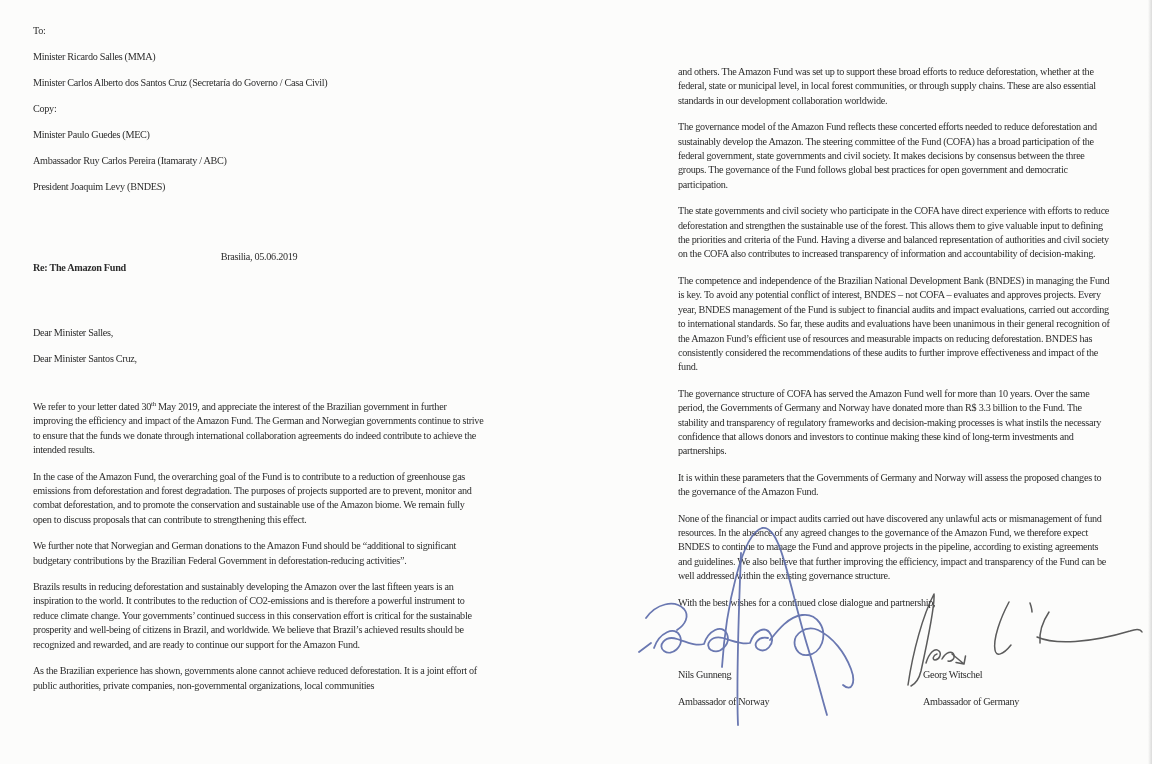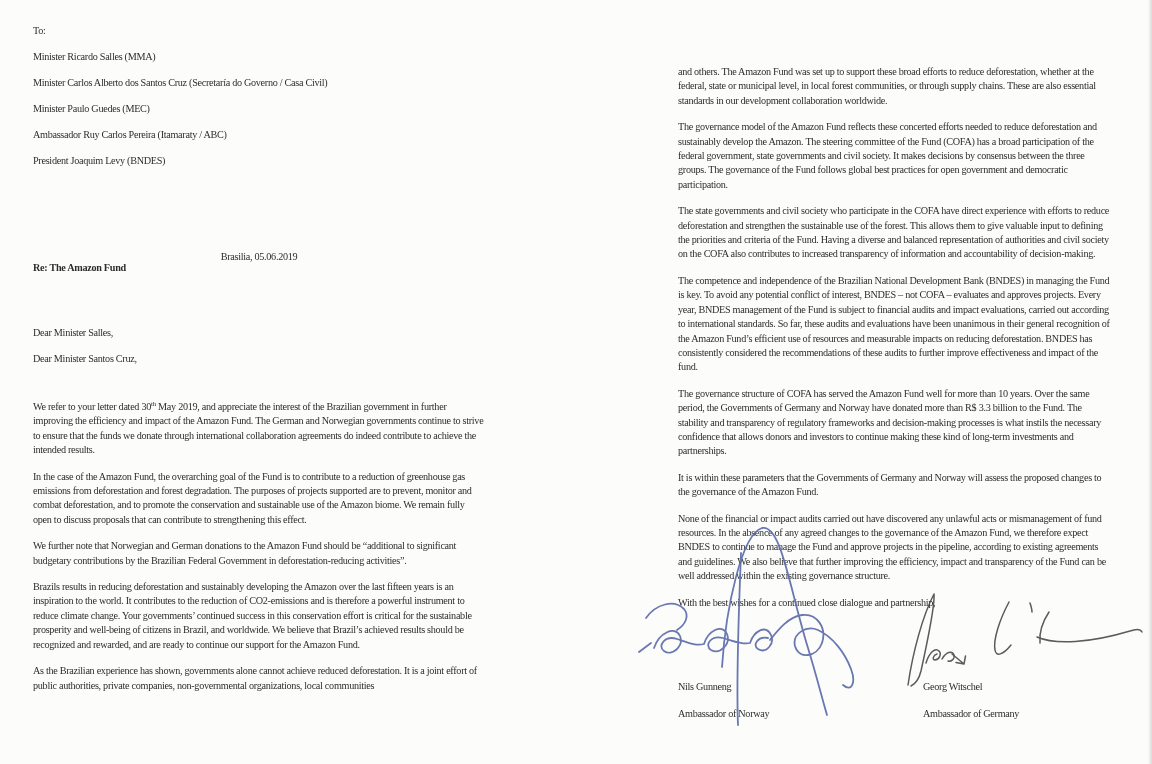--- a/index.html
+++ b/index.html
@@ -19,41 +19,42 @@
   .hdr-block{position:absolute;top:24px;left:0;width:100%;}
   .hdr-block p{margin:0 0 11.6px 0;}
   .dateline{position:absolute;top:250px;left:0;width:100%;text-align:center;}
   .subject{position:absolute;top:261px;left:0;font-weight:bold;}
   .salutation{position:absolute;top:326px;left:0;}
   .salutation p{margin:0 0 11.6px 0;}
   .body-block p{margin:0 0 12px 0;text-align:left;}
   .body1{position:absolute;top:400px;left:0;width:100%;}
   .body2{position:absolute;top:26px;left:0;width:100%;margin-top:39px;}
   .sig-row{position:absolute;top:664px;left:0;width:100%;height:100px;}
-  .sig-block{position:absolute;top:16px;}
+  .sig-block{position:absolute;top:4px;}
   .sig-block-norway{left:0;}
   .sig-block-germany{left:245px;}
   .sig-name{margin:0 0 12.5px 0;}
   .signature-svg{position:absolute;pointer-events:none;}
   .sig-svg-norway{left:630px;top:488px;}
   .sig-svg-germany{left:890px;top:575px;}
   .scan-edge{position:absolute;top:0;right:0;width:4px;height:100%;
     background:linear-gradient(to right, rgba(0,0,0,0), rgba(120,120,120,0.25));}
 </style>
 </head>
 <body>
 
 <div class="sheet">
 
   <section class="page page-left">
 
     <div class="hdr-block">
       <p>To:</p>
       <p>Minister Ricardo Salles (MMA)</p>
       <p>Minister Carlos Alberto dos Santos Cruz (Secretaría do Governo / Casa Civil)</p>
+      <p>Copy:</p>
       <p>Minister Paulo Guedes (MEC)</p>
       <p>Ambassador Ruy Carlos Pereira (Itamaraty / ABC)</p>
       <p>President Joaquim Levy (BNDES)</p>
     </div>
 
     <p class="dateline">Brasilia, 05.06.2019</p>
 
     <p class="subject">Re: The Amazon Fund</p>
 
     <div class="salutation">

